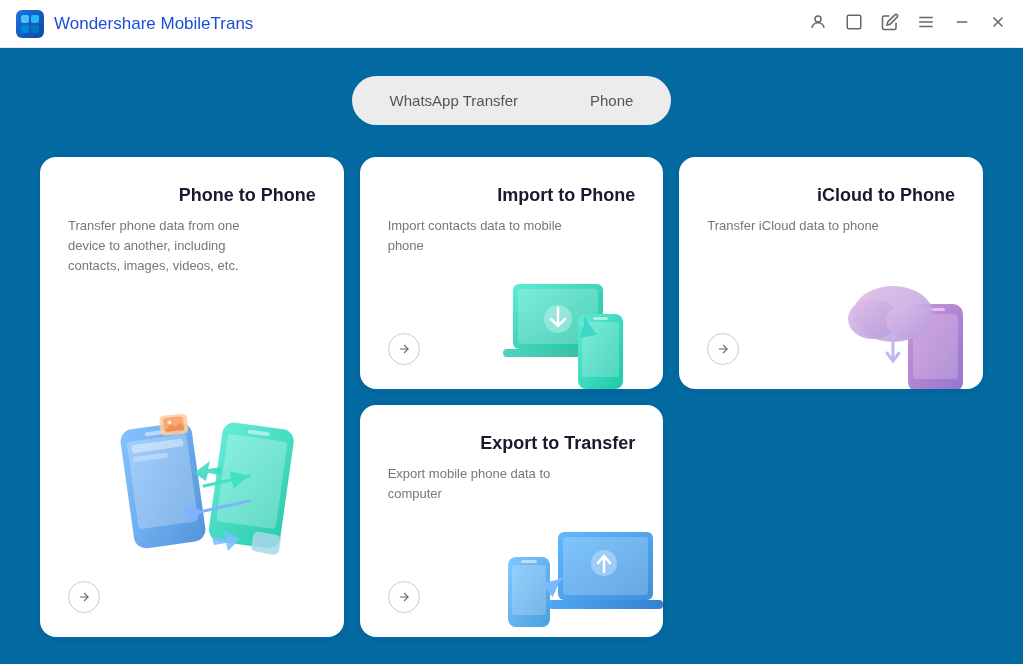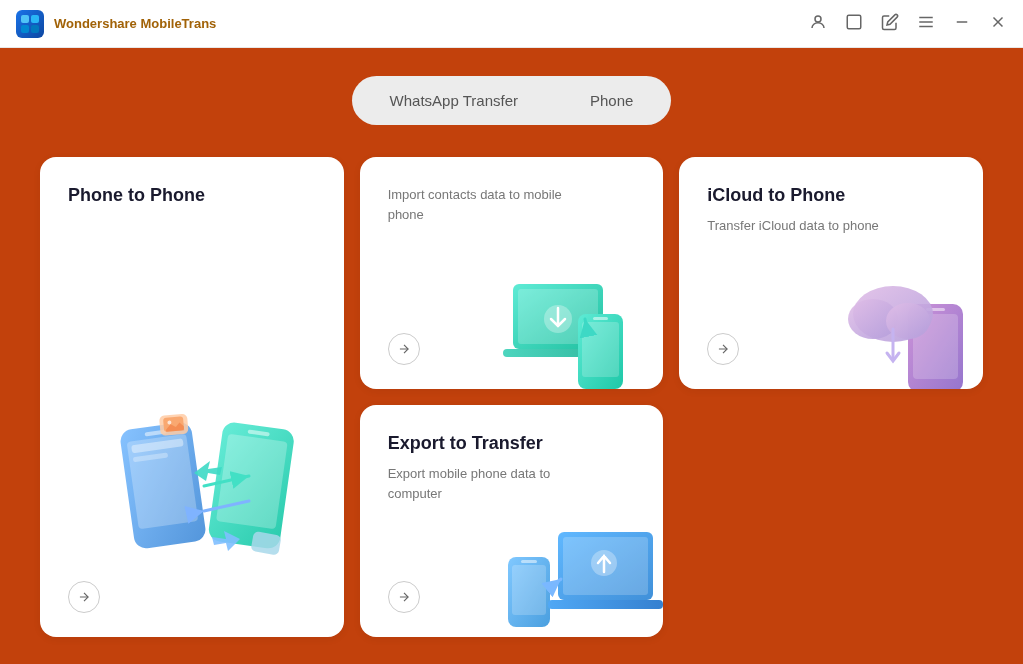--- a/index.html
+++ b/index.html
@@ -33,40 +33,40 @@
     .app-icon {
       width: 28px;
       height: 28px;
       border-radius: 6px;
       background: linear-gradient(135deg, #1a73e8, #0d47a1);
       display: flex;
       align-items: center;
       justify-content: center;
     }
     .app-title {
-      font-size: 13px;
-      color: #a16207;
-      font-weight: 700;
+      font-size: 17px;
+      color: #1d4ed8;
+      font-weight: 400;
     }
     .title-bar-controls {
       display: flex;
       align-items: center;
       gap: 18px;
     }
     .title-bar-controls span {
       cursor: pointer;
       color: #666;
       font-size: 16px;
       line-height: 1;
     }
 
     
     .main-content {
       flex: 1;
-      background: #c2410c;
+      background: #0369a1;
       padding: 28px 40px;
       overflow: hidden;
     }
 
     
     .nav-tabs {
       display: flex;
       align-items: center;
       justify-content: center;
       gap: 8px;
@@ -115,20 +115,21 @@
 
     .card-large {
       grid-row: span 2;
     }
 
     .card-title {
       font-size: 18px;
       font-weight: 700;
       color: #1a1a2e;
       margin-bottom: 10px;
+      text-align: right;
     }
     .card-desc {
       font-size: 13px;
       color: #777;
       line-height: 1.55;
       max-width: 200px;
     }
 
     .card-arrow {
       position: absolute;
@@ -242,20 +243,21 @@
 
   <div class="nav-tabs">
     <div class="nav-tab">WhatsApp Transfer</div>
     <div class="nav-tab">Phone</div>
   </div>
 
   <div class="cards-grid">
 
     <div class="card card-large">
       <div class="card-title">Phone to Phone</div>
+      <div class="card-desc">Transfer phone data from one device to another, including contacts, images, videos, etc.</div>
       <div class="card-arrow">
         <svg width="14" height="14" viewBox="0 0 24 24" fill="none" stroke="#666" stroke-width="2">
           <line x1="5" y1="12" x2="19" y2="12"></line>
             <polyline points="12 5 19 12 12 19"></polyline>
         </svg>
       </div>
 
       <div class="card-illustration phone-to-phone-illus">
         <svg width="230" height="220" viewBox="0 0 230 220">
 
@@ -308,20 +310,21 @@
             </marker>
             <marker id="arrowBlue" markerWidth="8" markerHeight="8" refX="0" refY="3" orient="auto">
               <path d="M6,0 L6,6 L0,3 z" fill="#7fb3ff"></path>
             </marker>
           </defs>
         </svg>
       </div>
     </div>
 
     <div class="card">
+      <div class="card-title">Import to Phone</div>
       <div class="card-desc">Import contacts data to mobile phone</div>
       <div class="card-arrow">
         <svg width="14" height="14" viewBox="0 0 24 24" fill="none" stroke="#666" stroke-width="2">
           <line x1="5" y1="12" x2="19" y2="12"></line>
             <polyline points="12 5 19 12 12 19"></polyline>
         </svg>
       </div>
       <div class="card-illustration import-illus">
         <svg width="170" height="140" viewBox="0 0 170 140">
 

